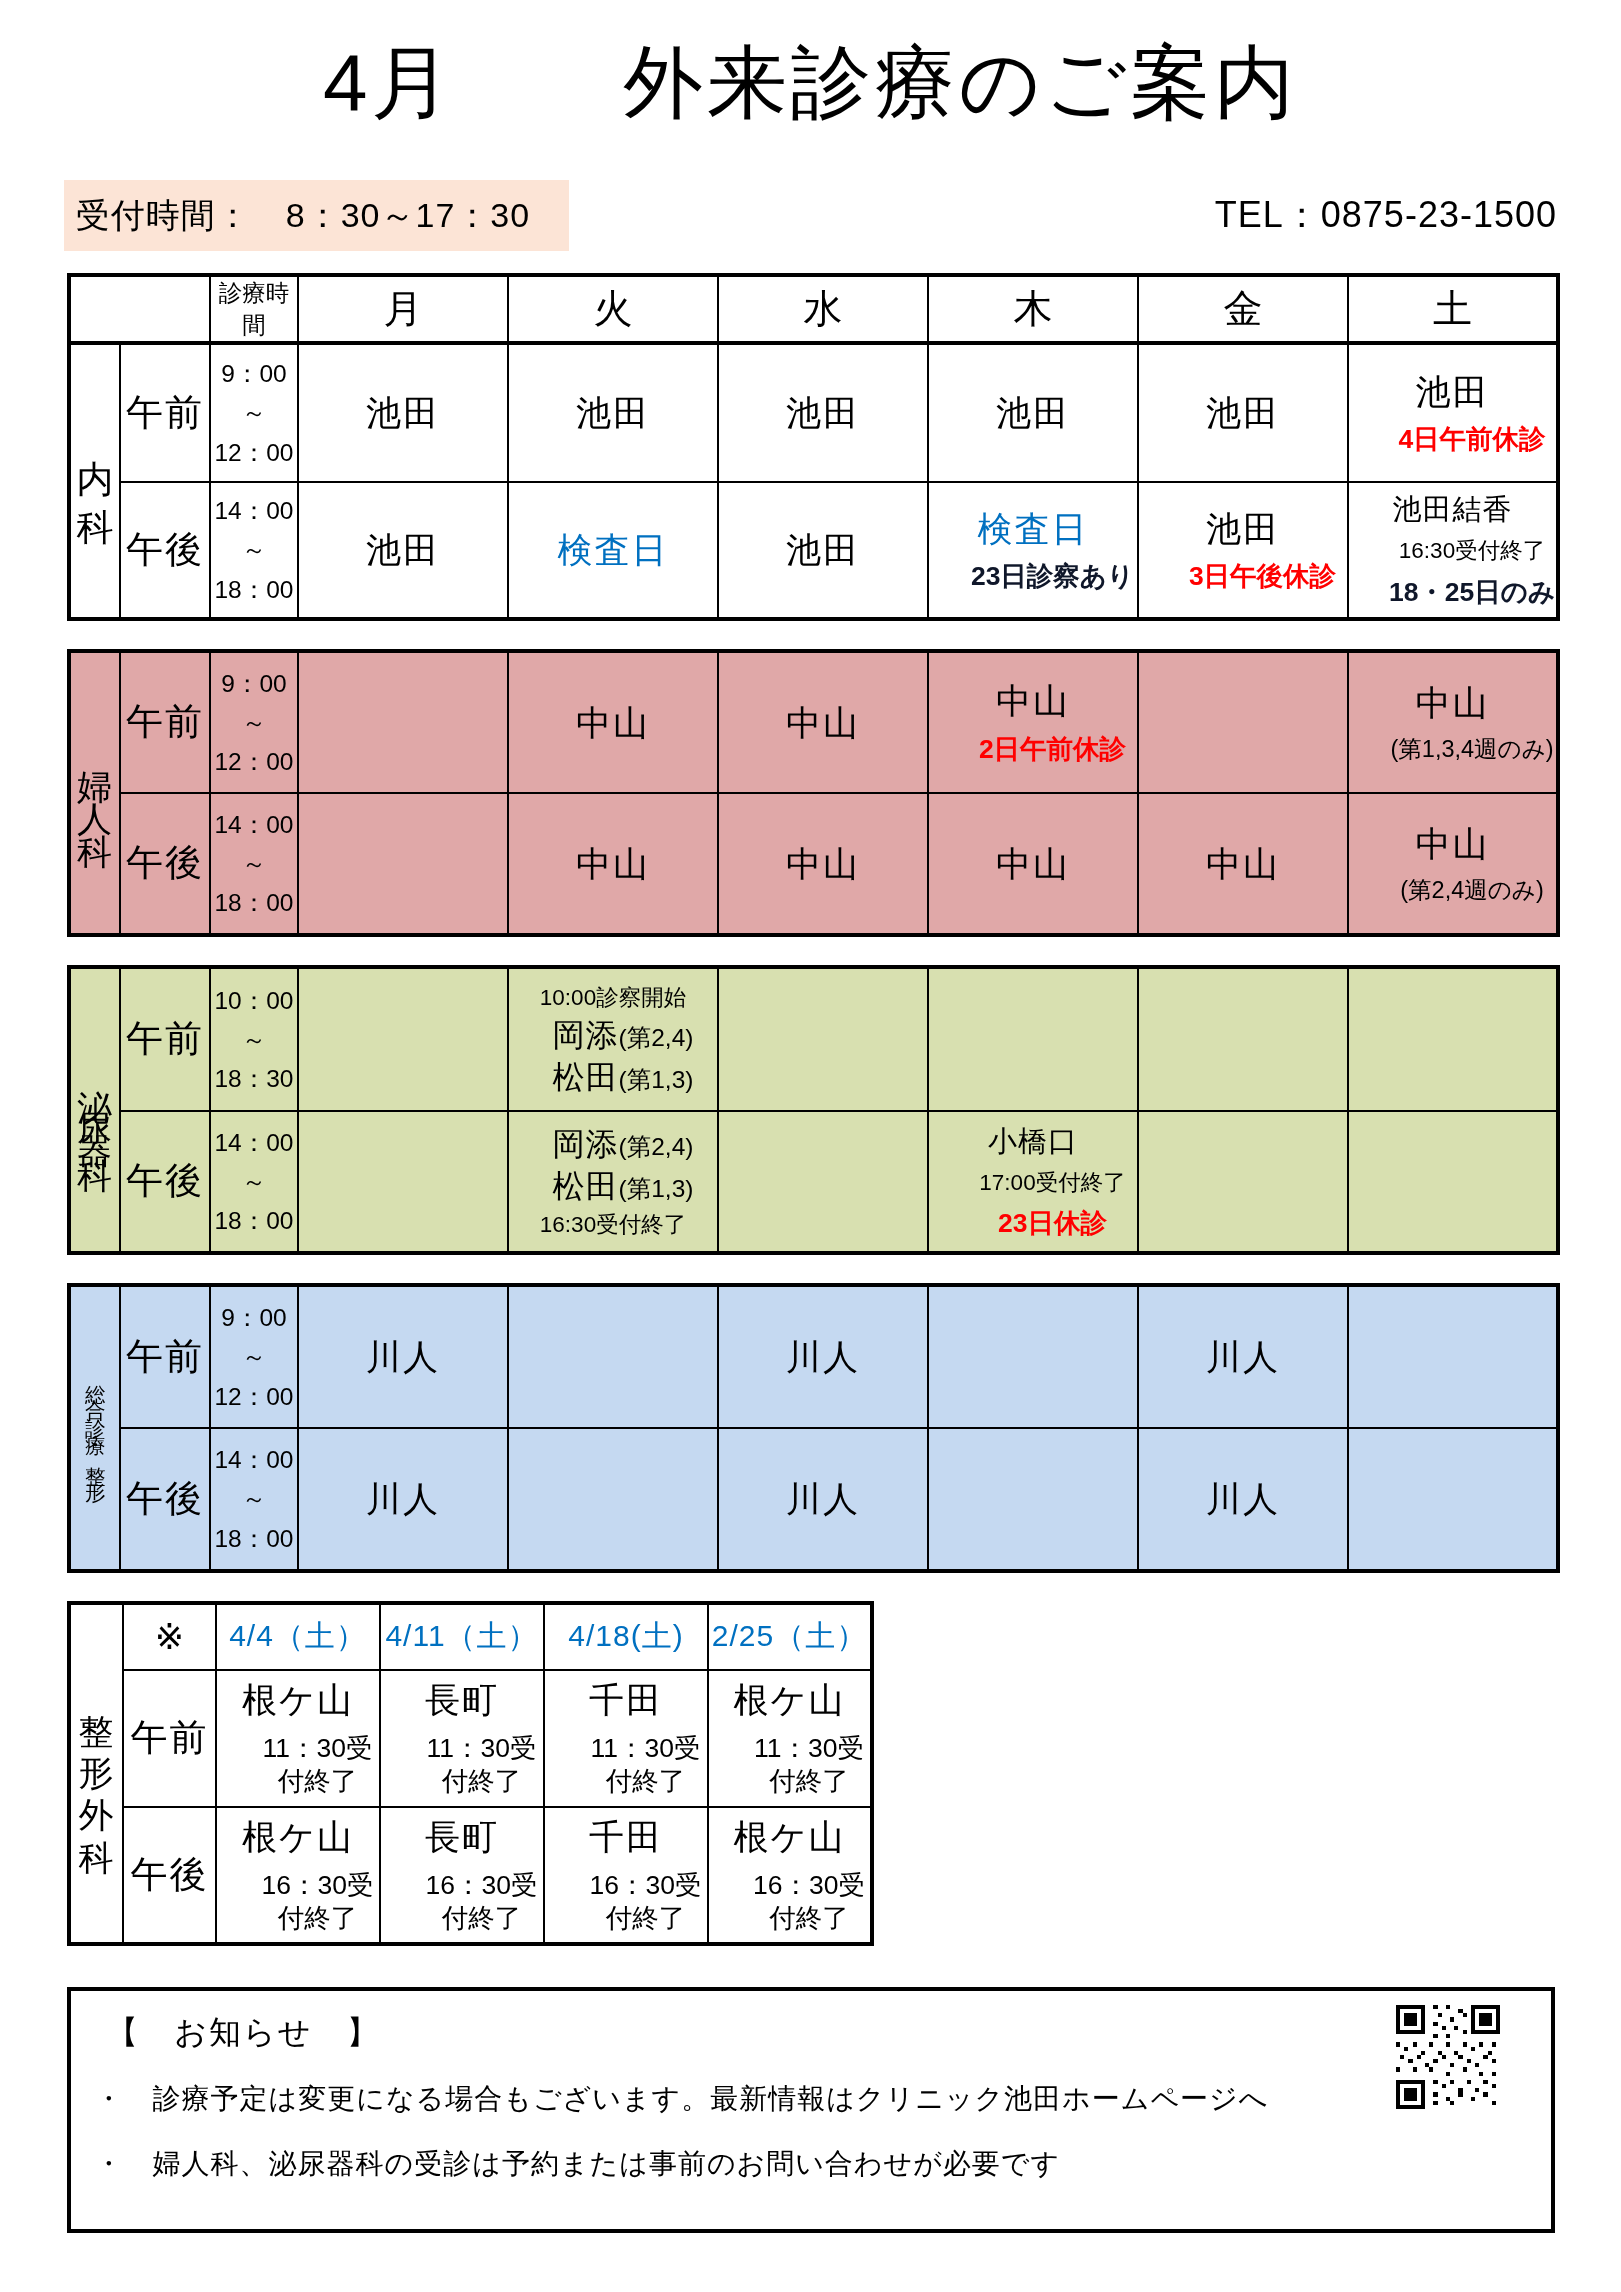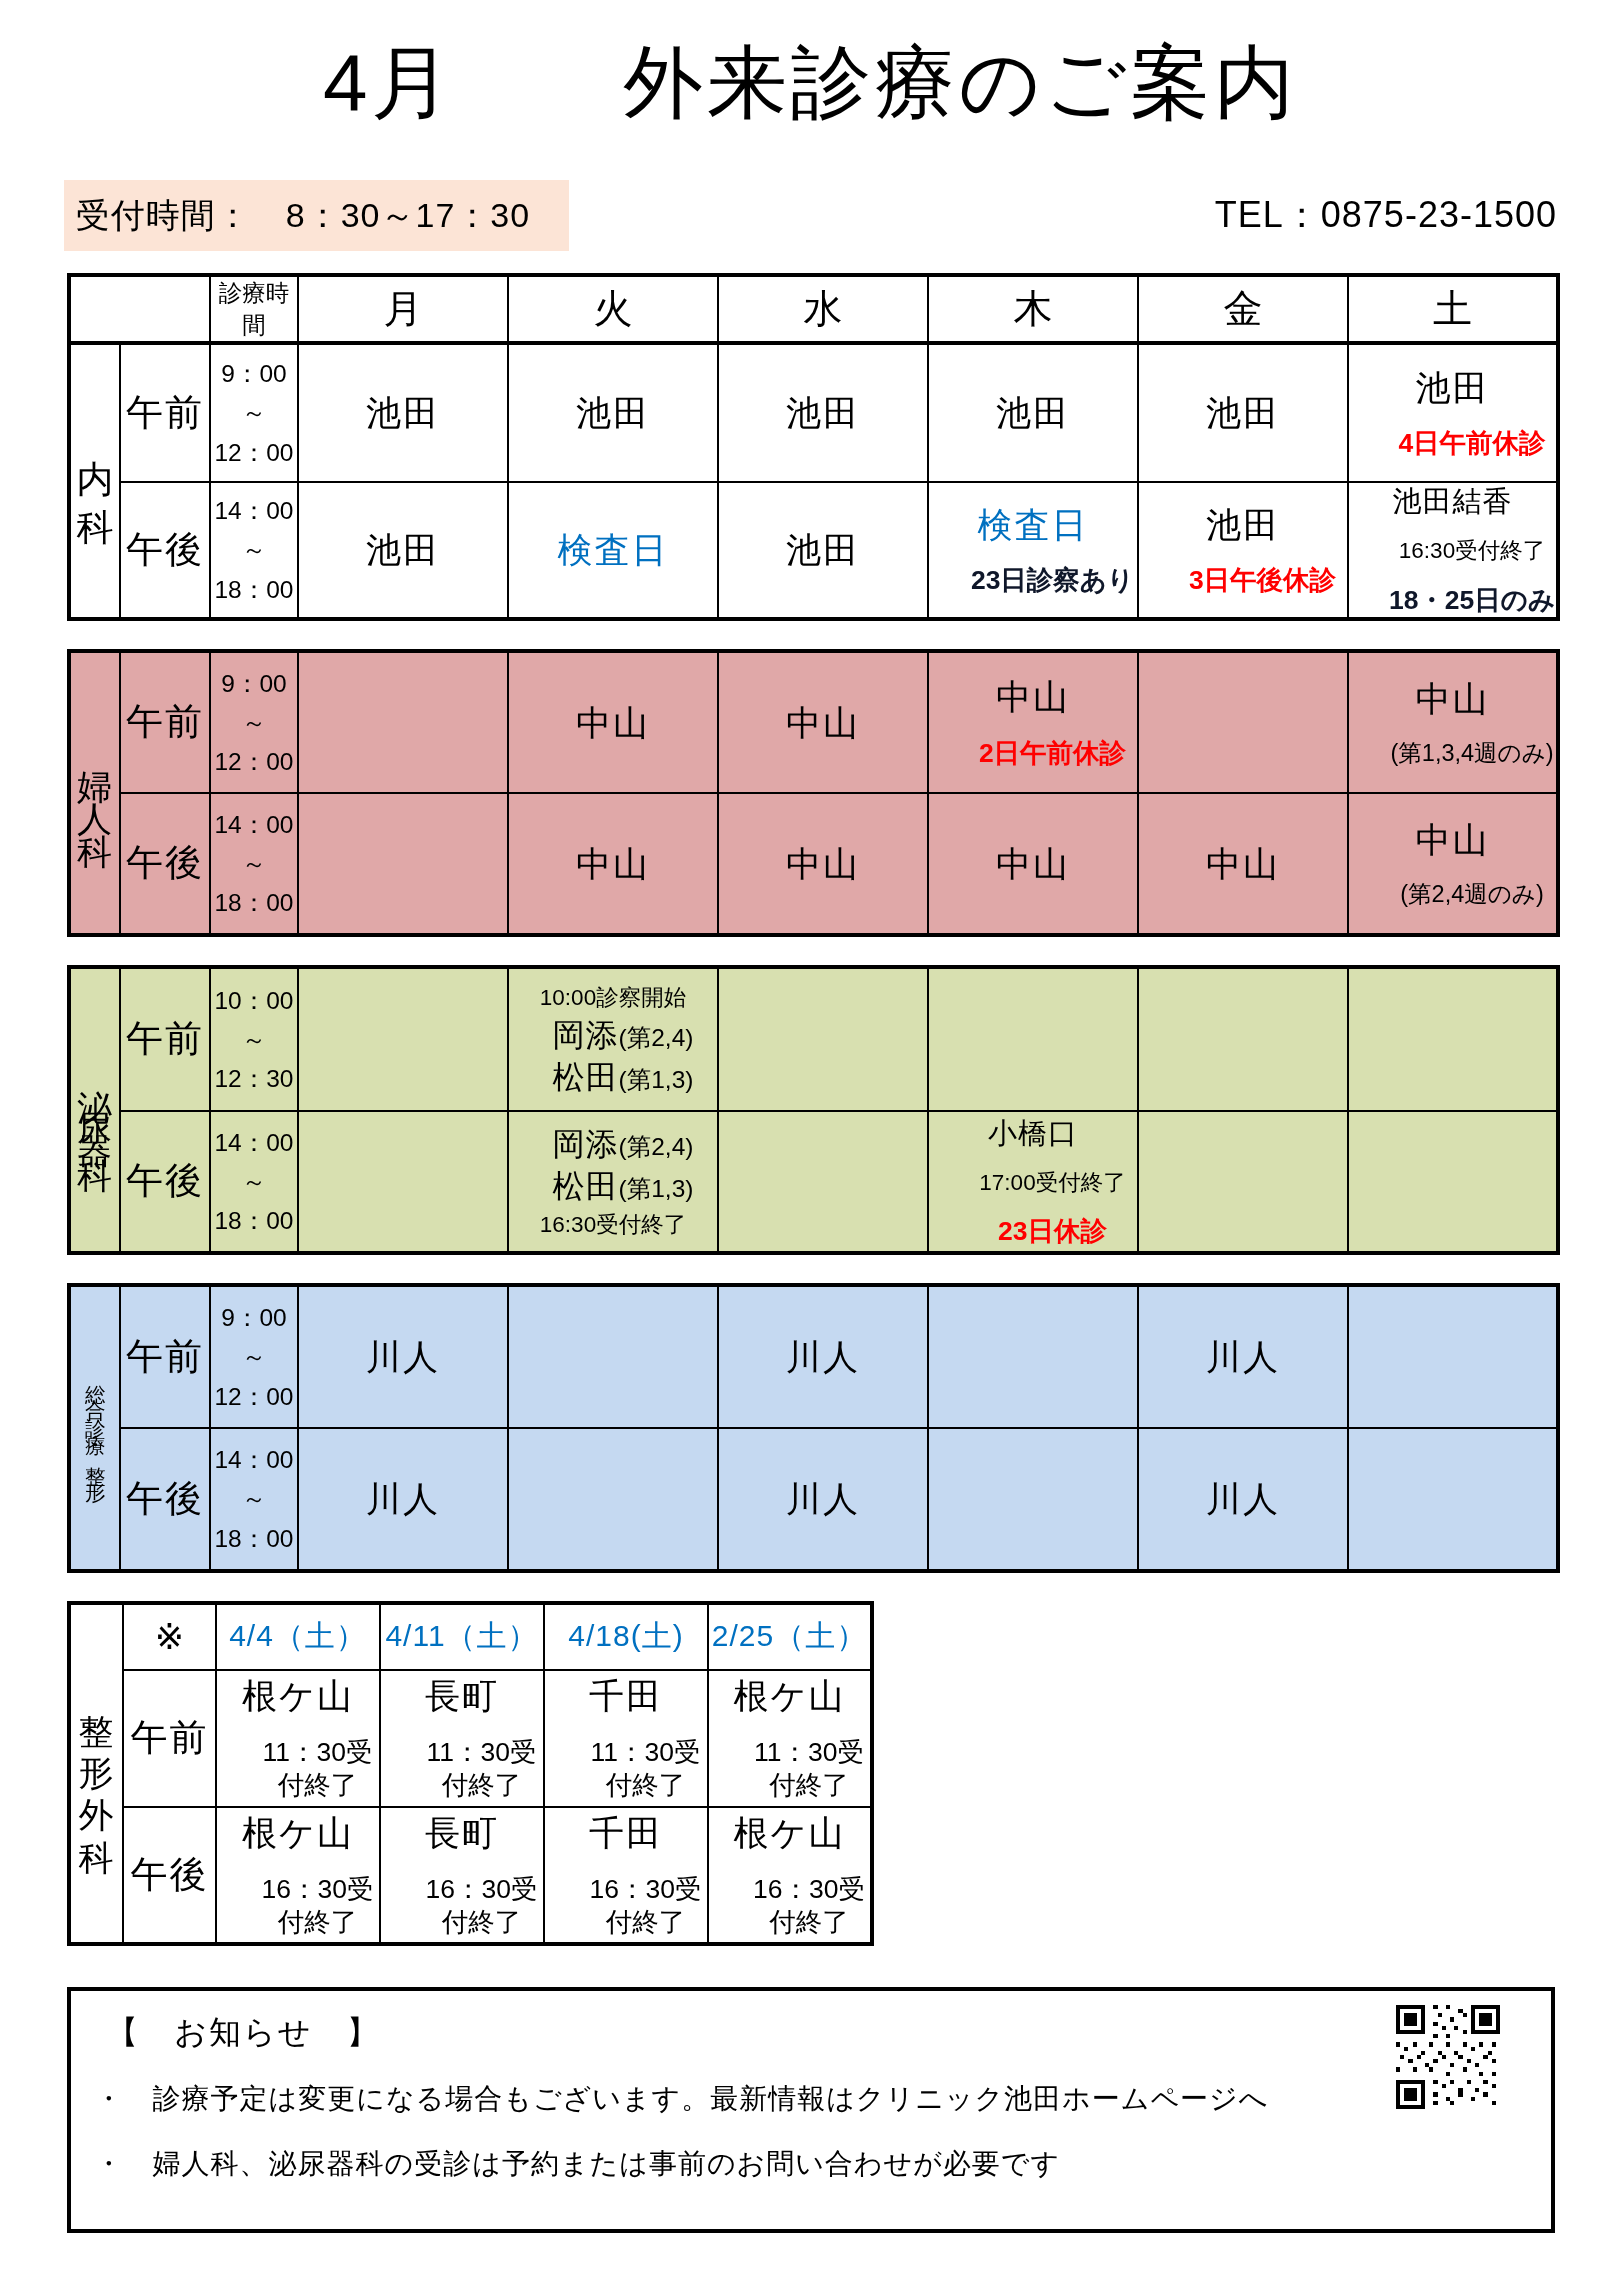--- a/index.html
+++ b/index.html
@@ -59,21 +59,21 @@
   .t-hinyo .vtext{font-size:35px;letter-spacing:.65em;}
   .t-sogo .vtext{font-size:20.6px;letter-spacing:.8em;}
   .t-seikei .vtext{font-size:35px;letter-spacing:1.2em;}
 
   .th-time{font-size:23.5px;}
   .th-day{font-size:39px;}
   .ampm{font-size:37px;letter-spacing:2px;}
   .time{font-size:24.5px;white-space:pre-line;line-height:1.6;}
   .doc{display:block;font-size:35px;line-height:1.25;letter-spacing:2px;}
   .doc-sm{font-size:29px;letter-spacing:1px;}
-  .note{display:block;font-size:26.5px;line-height:1.25;margin-top:18px;padding-left:39px;}
+  .note{display:block;font-size:26.5px;line-height:1.25;margin-top:10px;padding-left:39px;}
   .red{color:#FF0000;font-weight:bold;}
   .blue{color:#0070C0;}
   .bluebold{color:#0f172a;font-weight:bold;}
   .black-sm{font-size:22.5px;font-weight:normal;color:#000;}
   .paren{font-size:23.5px;font-weight:normal;color:#000;letter-spacing:0;}
 
   td.uro{text-align:left;padding-left:11.8px;}
   .uro-top{display:block;font-size:22.5px;line-height:1.4;margin-top:2px;}
   .uro-line{display:block;font-size:32px;line-height:1.32;letter-spacing:1px;padding-left:20px;}
   .uro-sub{font-size:24.5px;letter-spacing:0;}
@@ -251,21 +251,21 @@
         <col class="w-day">
         <col class="w-day">
         <col class="w-day">
         <col class="w-day">
       </colgroup>
     <tbody>
     <tr class="r1">
       <td rowspan="2"><span class="vtext">泌尿器科</span></td>
       <td class="ampm">午前</td>
       <td class="time">10：00～
-12：30</td>
+18：30</td>
       <td></td>
       <td class="uro">
         <span class="uro-top">10:00診察開始</span>
         <span class="uro-line"><span>岡添</span><span class="uro-sub">(第2,4)</span></span>
         <span class="uro-line"><span>松田</span><span class="uro-sub">(第1,3)</span></span>
       </td>
       <td></td>
       <td></td>
       <td></td>
       <td></td>

